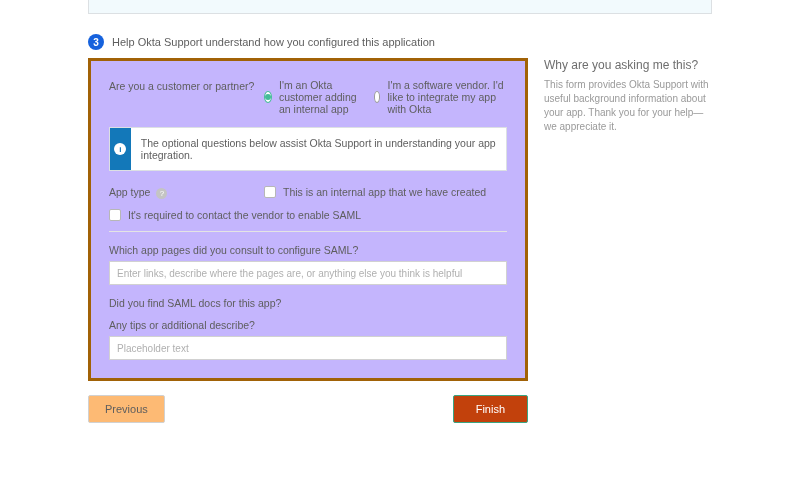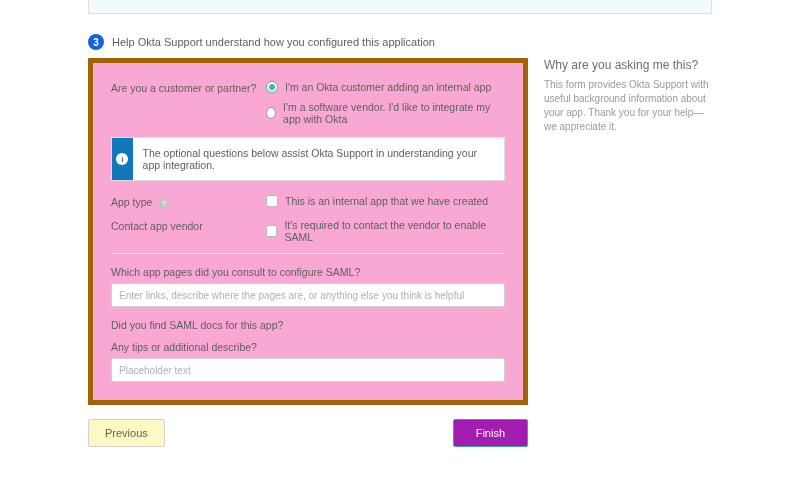--- a/index.html
+++ b/index.html
@@ -39,22 +39,22 @@
     font-size: 11px;
   }
   .layout {
     display: flex;
     margin: 0 88px;
     gap: 16px;
     align-items: flex-start;
   }
   .card {
     flex: 0 0 440px;
-    border: 5px solid #a16207;
-    background: #f9a8d4;
+    border: 3px solid #a16207;
+    background: #c4b5fd;
     padding: 18px 18px 14px;
   }
   .aside {
     flex: 1;
     font-size: 10px;
   }
   .aside-title {
     color: #6e6e6e;
     font-size: 12px;
     margin-bottom: 6px;
@@ -69,21 +69,21 @@
   }
   .form-label {
     flex: 0 0 155px;
     color: #5e5e5e;
     font-size: 10.5px;
     padding-top: 1px;
   }
   .form-field {
     flex: 1;
     display: flex;
-    flex-direction: column;
+    flex-direction: row;
     gap: 8px;
   }
   .radio-opt, .check-opt {
     display: flex;
     align-items: center;
     gap: 7px;
     font-size: 10.5px;
     color: #5e5e5e;
   }
   .radio {
@@ -170,26 +170,26 @@
     max-width: 440px;
   }
   .btn {
     padding: 7px 16px;
     border-radius: 2px;
     font-size: 11px;
     cursor: pointer;
   }
   .btn-prev {
     border: 1px solid #d1d1d1;
-    background: #fef9c3;
+    background: #fdba74;
     color: #5e5e5e;
   }
   .btn-finish {
     border: 1px solid #3aa583;
-    background: #a21caf;
+    background: #c2410c;
     color: #fff;
     padding-left: 22px; padding-right: 22px;
   }
 </style>
 </head>
 <body>
 
 <div class="stepper-bar"></div>
 
 <div class="section-row">
@@ -228,21 +228,20 @@
       </div>
       <div class="form-field">
         <label class="check-opt">
           <span class="checkbox"></span>
           <span>This is an internal app that we have created</span>
         </label>
       </div>
     </div>
 
     <div class="form-row">
-      <div class="form-label">Contact app vendor</div>
       <div class="form-field">
         <label class="check-opt">
           <span class="checkbox"></span>
           <span>It's required to contact the vendor to enable SAML</span>
         </label>
       </div>
     </div>
 
     <hr class="divider">
 

